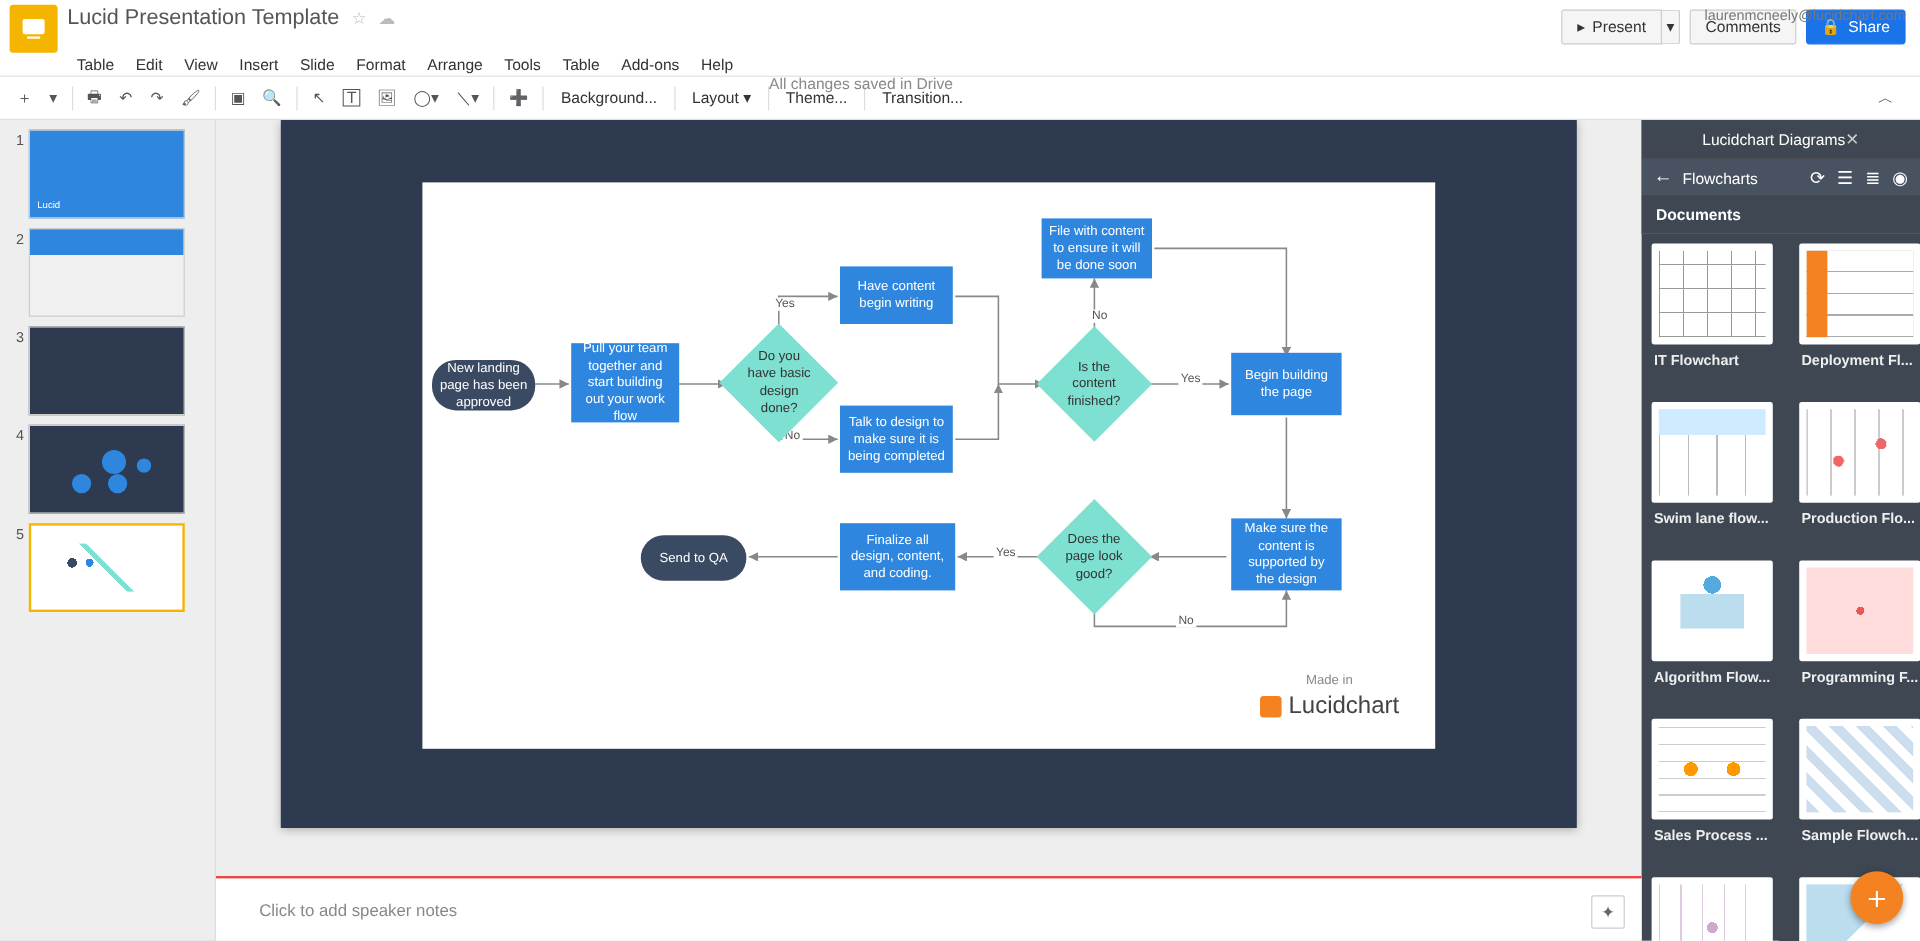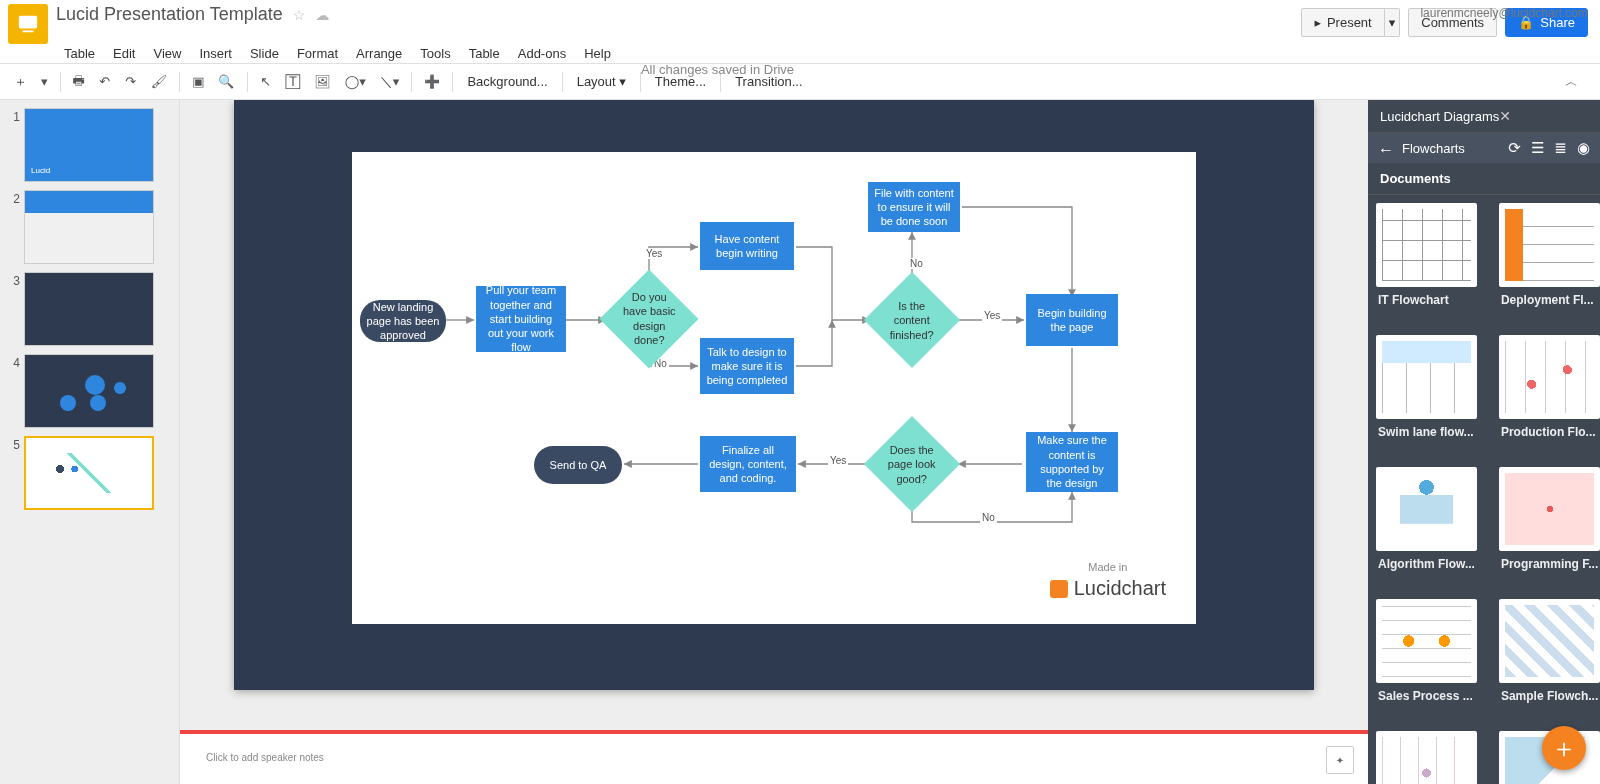--- a/index.html
+++ b/index.html
@@ -68,26 +68,26 @@
 .diamond { background: #7de0d0; color: #333; transform: rotate(45deg); }
 .diamond span { transform: rotate(-45deg); display: block; width: 110px; }
 .edge-label { position: absolute; font-size: 10px; color: #555; background: #fff; padding: 0 2px; text-align: center; }
 svg.arrows { position: absolute; inset: 0; width: 100%; height: 100%; pointer-events: none; }
 .made-in { position: absolute; right: 30px; bottom: 24px; text-align: center; }
 .made-in .mi-label { font-size: 11px; color: #888; margin-bottom: 4px; }
 .made-in .mi-logo { font-size: 20px; font-weight: 500; color: #444; display: flex; align-items: center; gap: 6px; }
 .lc-mark { width: 18px; height: 18px; background: #f58220; border-radius: 3px; position: relative; }
 
 
-.notes { height: 54px; border-top: 4px solid #ef4444; background: #fff; padding: 18px 26px; color: #888; font-size: 10px; position: relative; }
+.notes { height: 54px; border-top: 2px solid #ef4444; background: #fff; padding: 18px 36px; color: #888; font-size: 14px; position: relative; }
 .explore-btn { position: absolute; right: 14px; bottom: 10px; width: 28px; height: 28px; border: 1px solid #ccc; background: #fff; color: #666; display: flex; align-items: center; justify-content: center; border-radius: 2px; cursor: pointer; }
 
 
 .sidebar { width: 232px; background: #3e4752; color: #fff; display: flex; flex-direction: column; font-size: 13px; }
-.sb-header { display: flex; align-items: center; justify-content: flex-start; padding: 8px 12px; background: #3e4752; border-bottom: 1px solid #555;}
+.sb-header { display: flex; align-items: center; justify-content: center; padding: 8px 12px; background: #3e4752; border-bottom: 1px solid #555;}
 .sb-title { font-weight: 500; }
 .sb-close { cursor: pointer; color: #ccc; font-size: 14px; }
 .sb-toolbar { display: flex; align-items: center; justify-content: space-between; padding: 6px 10px; background: #495260; }
 .sb-left { display: flex; align-items: center; gap: 8px; }
 .sb-back { cursor: pointer; font-size: 16px; }
 .sb-crumb { font-weight: 500; }
 .sb-icons { display: flex; gap: 10px; }
 .sb-icons span { cursor: pointer; font-size: 15px; }
 .sb-section { padding: 8px 12px; font-weight: 600; border-bottom: 1px solid #555; background: #3e4752; }
 .sb-grid { flex: 1; overflow-y: auto; display: grid; grid-template-columns: 1fr 1fr; gap: 22px; padding: 8px; position: relative; }

